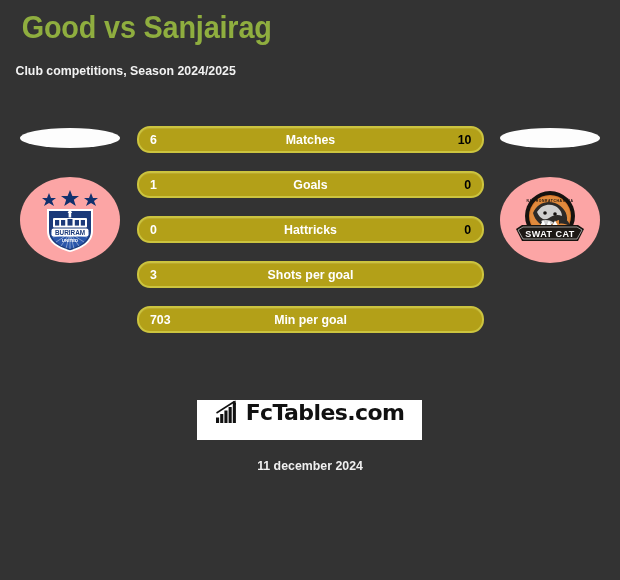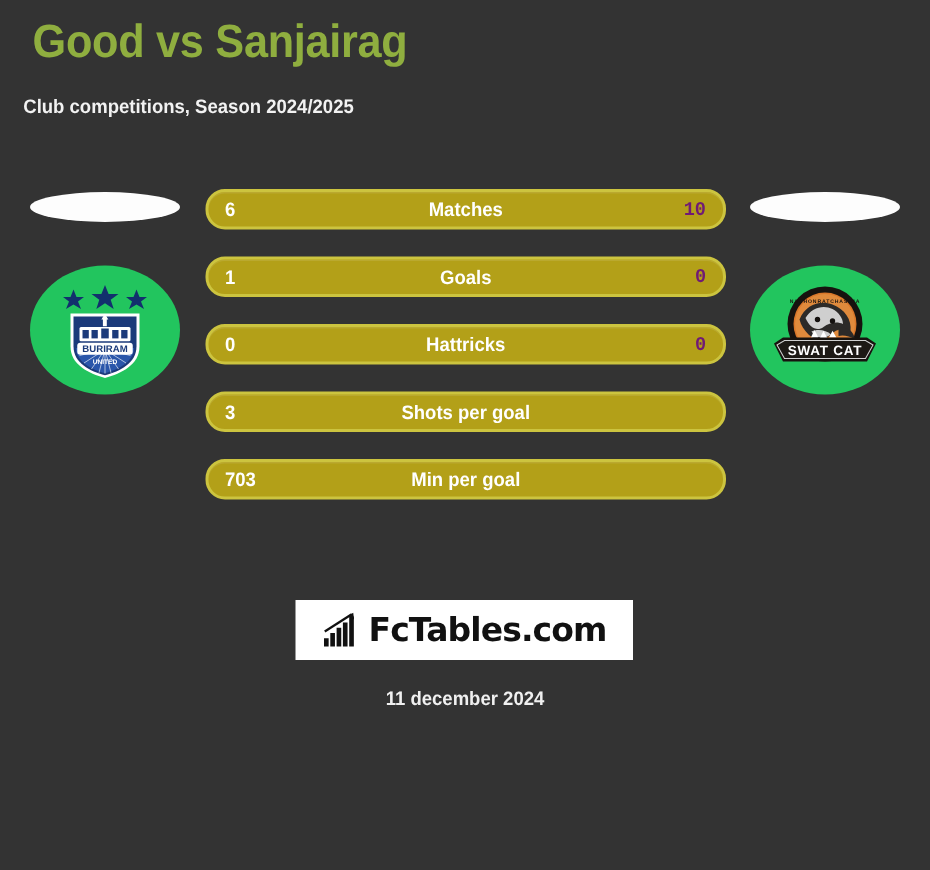--- a/index.html
+++ b/index.html
@@ -53,21 +53,21 @@
   }
   #logo-home { left: 20px;  top: 177px; }
   #logo-away { left: 500px; top: 177px; }
 
   .logo-disc {
     position: absolute;
     left: 0; top: 0;
     width: 100px;
     height: 86px;
     border-radius: 50%;
-    background: #22c55e;
+    background: #fca5a5;
     overflow: hidden;
   }
 
   
   .logo-cap {
     position: absolute;
     width: 100px;
     height: 20px;
     border-radius: 50%;
     background: #fdfdfd;
@@ -139,37 +139,36 @@
     transform-origin: left center;
     white-space: nowrap;
   }
   .stat-away {
     position: absolute;
     right: 11px;
     top: 0;
     line-height: 23px;
     font-size: 13px;
     font-weight: bold;
-    color: #701a75;
-    font-family: Liberation Mono, monospace;
+    color: #000000;
+    font-family: Liberation Sans, sans-serif;
     transform: scaleX(0.95);
     transform-origin: right center;
     white-space: nowrap;
   }
 
   
   #brand-badge {
     position: absolute;
     left: 197px;
     top: 400px;
     width: 225px;
     height: 40px;
     background: #ffffff;
     display: flex;
-    align-items: center;
     justify-content: center;
     gap: 5px;
   }
   #brand-icon { width: 26px; height: 24px; display: block; }
   #brand-text {
     font-size: 22px;
     font-weight: bold;
     color: #111111;
     letter-spacing: -0.6px;
     font-family: "DejaVu Sans", sans-serif;

